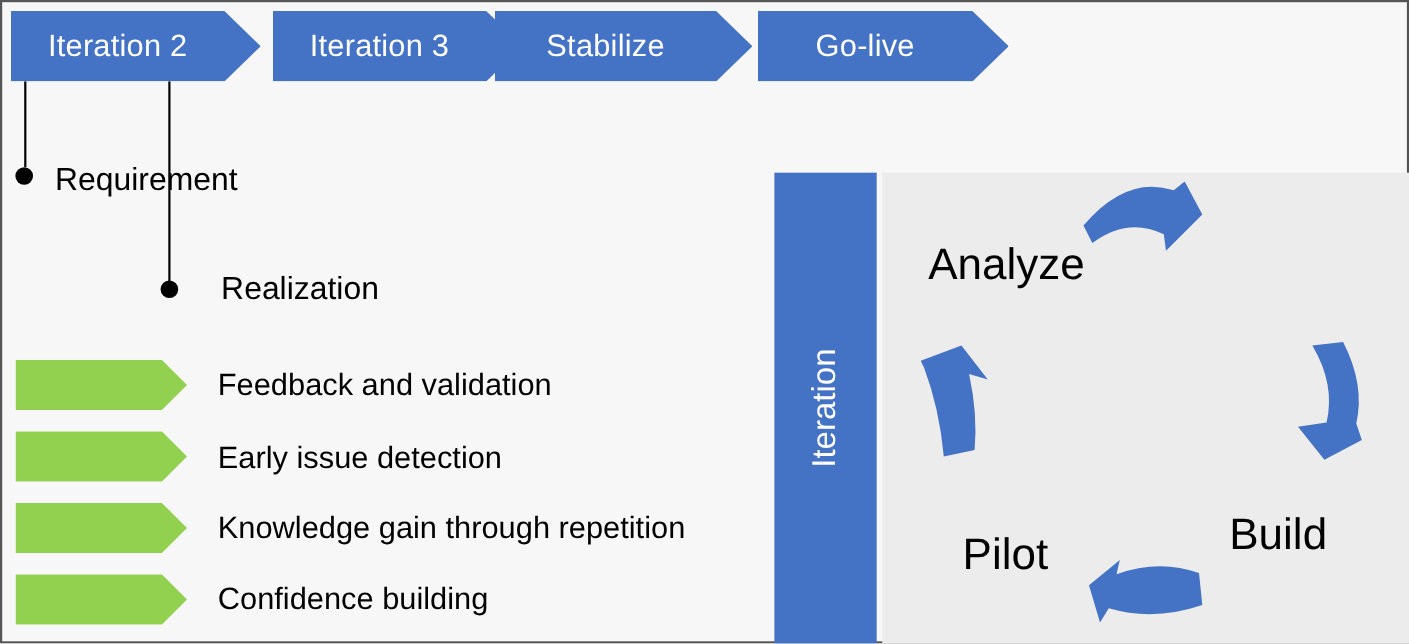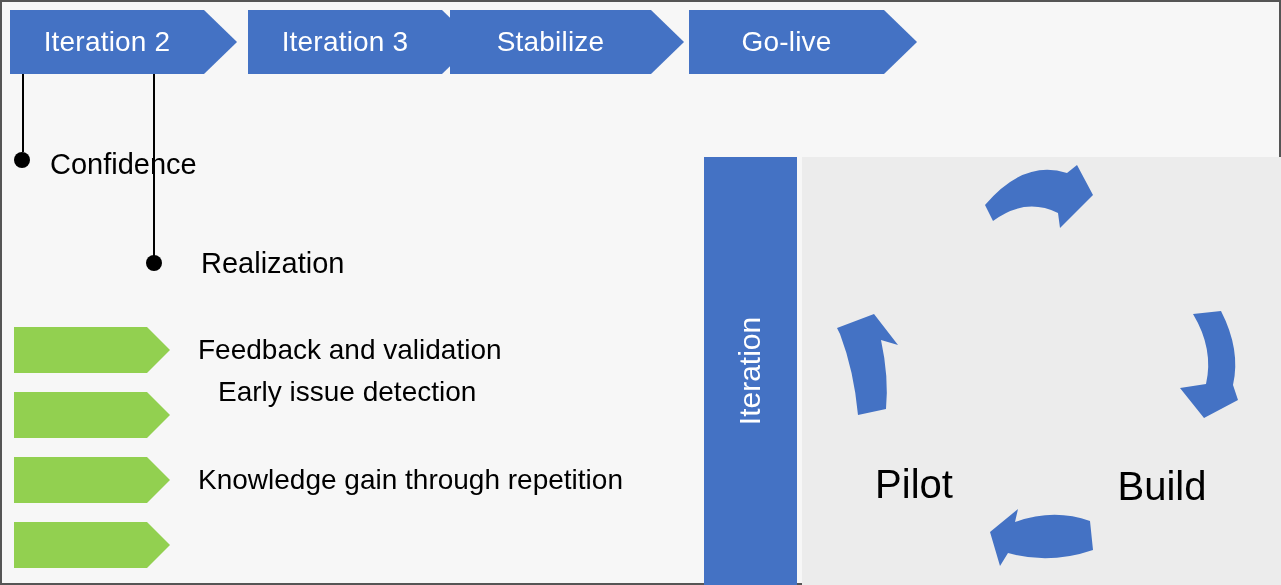--- a/index.html
+++ b/index.html
@@ -48,21 +48,21 @@
   .cl-2{left:199px;top:245px;}
 
   
   .garrow{
     position:absolute;left:12px;width:156px;height:46px;
     background:var(--c-green);
     clip-path:polygon(0 0, calc(100% - 23px) 0, 100% 50%, calc(100% - 23px) 100%, 0 100%);
   }
   .ga-1{top:325px;} .ga-2{top:390px;} .ga-3{top:455px;} .ga-4{top:520px;}
   .benefit-label{position:absolute;left:196px;font-size:28px;color:var(--c-text);white-space:nowrap;}
-  .bl-1{top:332px;text-align:center;} .bl-2{top:374px;margin-left:20px;} .bl-3{top:462px;} .bl-4{top:527px;}
+  .bl-1{top:332px;text-align:center;} .bl-2{top:398px;} .bl-3{top:462px;} .bl-4{top:527px;}
 
   
   .iter-bar{
     position:absolute;left:702px;top:155px;width:93px;height:428px;
     background:var(--c-blue);
     display:flex;align-items:center;justify-content:center;
   }
   .iter-bar-label{
     color:var(--c-textlight);font-size:30px;white-space:nowrap;
     transform:rotate(-90deg);
@@ -72,60 +72,62 @@
     background:var(--c-panel);
   }
   .cycle-svg{position:absolute;left:0;top:0;width:479px;height:428px;}
   .cycle-svg path{fill:var(--c-blue);}
   .phase{
     position:absolute;width:190px;text-align:center;
     font-size:40px;color:var(--c-text);white-space:nowrap;
   }
   .ph-analyze{left:18px;top:62px;}
   .ph-design{left:275px;top:62px;}
-  .ph-pilot{left:17px;top:305px;}
+  .ph-pilot{left:17px;top:325px;}
   .ph-build{left:265px;top:307px;}
 </style>
 </head>
 <body>
 
 <div class="page">
 
   <div class="pstep">Iteration 2</div>
   <div class="pstep">Iteration 3</div>
   <div class="pstep">Stabilize</div>
   <div class="pstep">Go-live</div>
 
   <div class="callout-line line-1"></div>
   <div class="callout-dot dot-1"></div>
-  <div class="callout-label cl-1">Confidence</div>
+  <div class="callout-label cl-1">Requirement</div>
 
   <div class="callout-line line-2"></div>
   <div class="callout-dot dot-2"></div>
   <div class="callout-label cl-2">Realization</div>
 
   <div class="garrow ga-1"></div>
   <div class="benefit-label bl-1">Feedback and validation</div>
 
   <div class="garrow ga-2"></div>
   <div class="benefit-label bl-2">Early issue detection</div>
 
   <div class="garrow ga-3"></div>
   <div class="benefit-label bl-3">Knowledge gain through repetition</div>
 
   <div class="garrow ga-4"></div>
+  <div class="benefit-label bl-4">Confidence building</div>
 
   <div class="iter-bar">
     <span class="iter-bar-label">Iteration</span>
   </div>
 
   <div class="cycle-panel">
     <svg class="cycle-svg" viewBox="0 0 479 428">
       <path d="M183,48 Q222,2 265,16 L275,8 L291,38 L258,71 L256,56 Q223,40 191,64 Z"></path>
       <path d="M391,157 L419,154 Q439,193 431,228 L436,243 L402,261 L378,231 L404,227 Q412,192 391,157 Z"></path>
       <path d="M188,375 L216,352 L213,365 Q252,351 288,364 L291,393 Q247,408 206,396 L198,409 Z"></path>
       <path d="M72,157 L96,188 L79,183 Q87,220 84,252 L56,258 Q52,214 38,177 L35,171 Z"></path>
     </svg>
+    <div class="phase ph-analyze">Analyze</div>
     <div class="phase ph-pilot">Pilot</div>
     <div class="phase ph-build">Build</div>
   </div>
 
 </div>
 
 </body></html>

